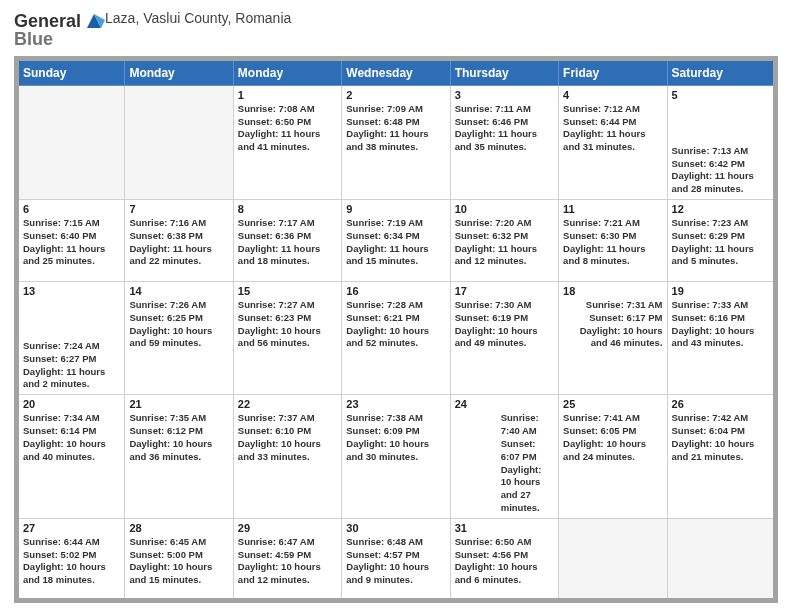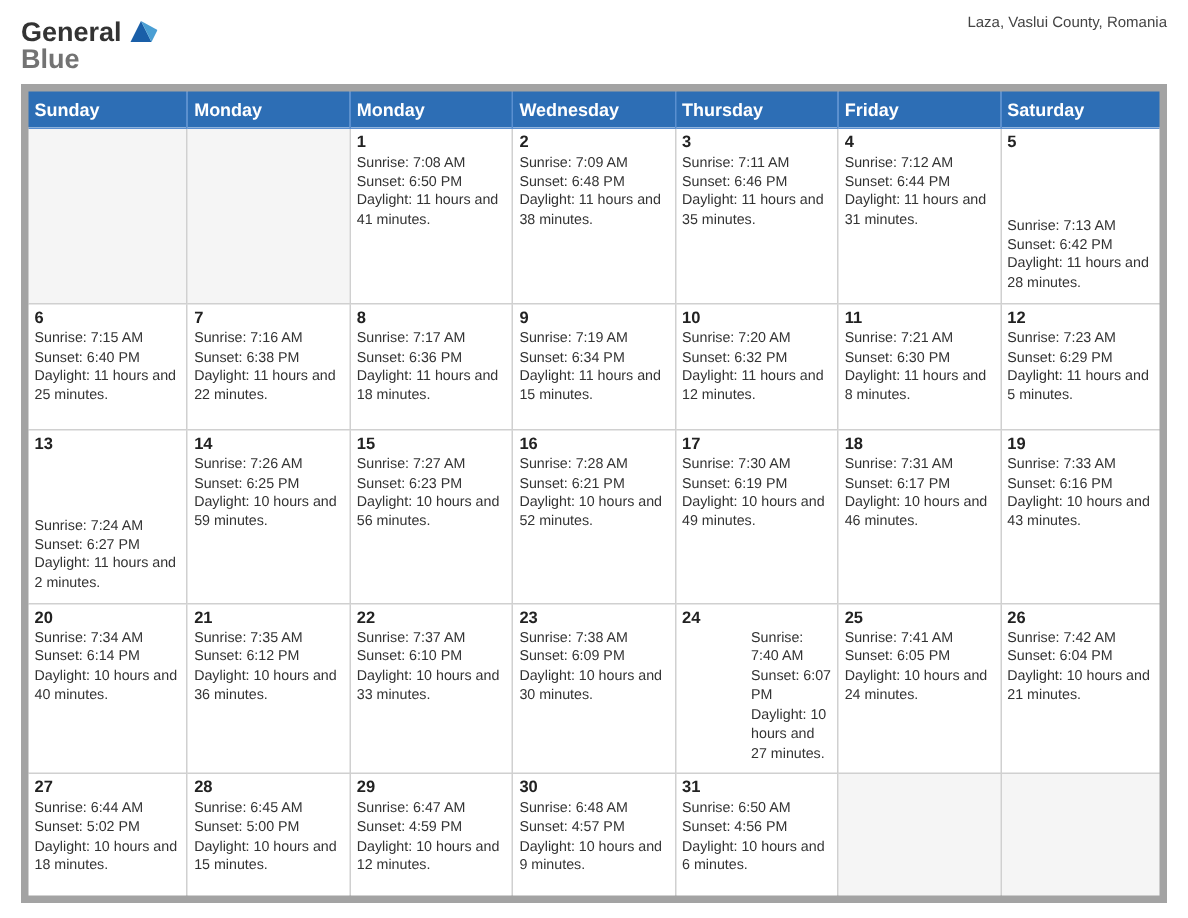--- a/index.html
+++ b/index.html
@@ -13,21 +13,20 @@
     .page {
       width: 792px;
       height: 612px;
       background: #fff;
       display: flex;
       flex-direction: column;
       padding: 10px 14px 10px 14px;
     }
     .header {
       display: flex;
-      justify-content: space-between;
       align-items: flex-start;
       margin-bottom: 6px;
     }
     .logo {
       display: flex;
       align-items: flex-end;
       gap: 0px;
     }
     .logo-text {
       font-size: 18px;
@@ -45,21 +44,21 @@
     .title-block {
       text-align: right;
     }
     .title-month {
       font-size: 32px;
       font-weight: bold;
       color: #222;
       line-height: 1.1;
     }
     .title-location {
-      font-size: 10px;
+      font-size: 14px;
       color: #444;
     }
     .calendar {
       flex: 1;
       border: 5px solid #a3a3a3;
       border-collapse: collapse;
       width: 100%;
       table-layout: fixed;
     }
     .calendar th {
@@ -90,20 +89,21 @@
       font-size: 11px;
       font-weight: bold;
       color: #222;
       display: block;
       margin-bottom: 2px;
     }
     .day-info {
       font-size: 9.5px;
       color: #333;
       line-height: 1.35;
+      font-weight: bold;
     }
     table {
       border-collapse: collapse;
       width: 100%;
     }
   </style>
 </head>
 <body>
 
 <div class="page">
@@ -242,21 +242,21 @@
 Daylight: 10 hours and 52 minutes.</div>
           </td>
           <td>
             <span class="day-number">17</span>
             <div class="day-info" style="white-space: pre-line;">Sunrise: 7:30 AM
 Sunset: 6:19 PM
 Daylight: 10 hours and 49 minutes.</div>
           </td>
           <td>
             <span class="day-number">18</span>
-            <div class="day-info" style="white-space: pre-line;">Sunrise: 7:31 AM
+            <div class="day-info" style="white-space: pre-line; text-align: right;">Sunrise: 7:31 AM
 Sunset: 6:17 PM
 Daylight: 10 hours and 46 minutes.</div>
           </td>
           <td>
             <span class="day-number">19</span>
             <div class="day-info" style="white-space: pre-line;">Sunrise: 7:33 AM
 Sunset: 6:16 PM
 Daylight: 10 hours and 43 minutes.</div>
           </td>
         </tr>

